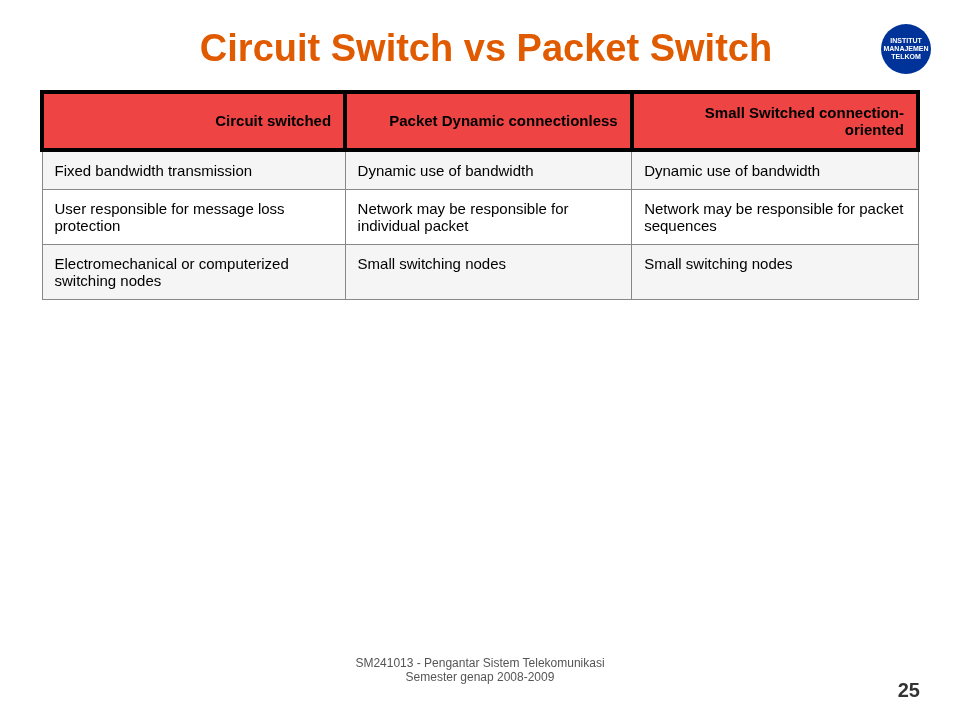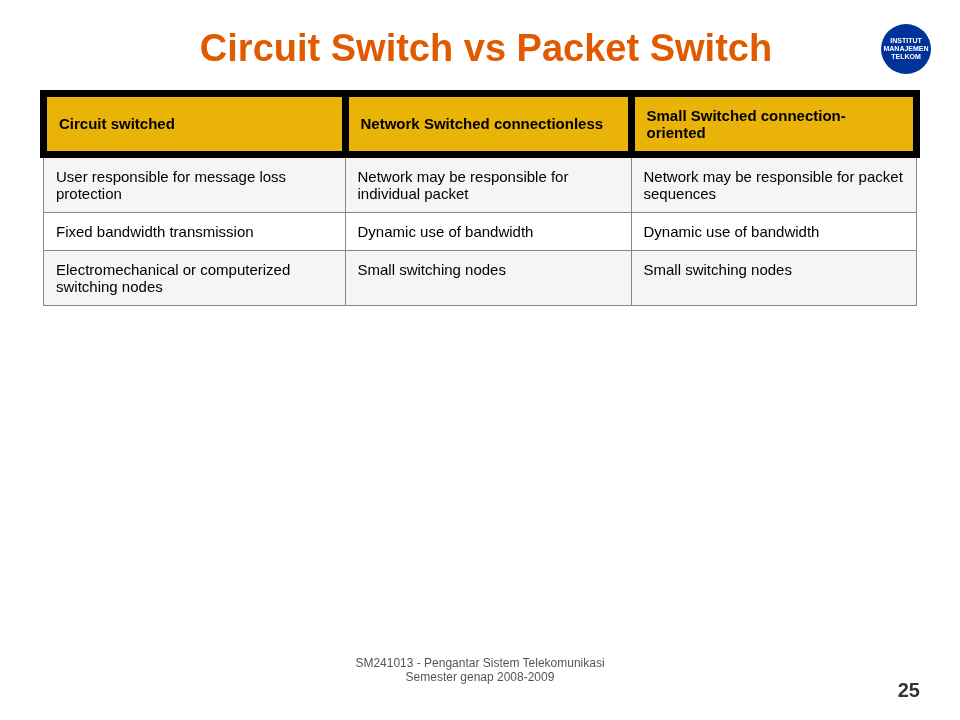--- a/index.html
+++ b/index.html
@@ -61,24 +61,24 @@
       margin: 10px 40px 20px 40px;
     }
 
     table {
       width: 100%;
       border-collapse: collapse;
       font-size: 15px;
     }
 
     th {
-      background-color: #eab308;
-      border: 7px solid #000000;
+      background-color: #ef4444;
+      border: 4px solid #000000;
       padding: 10px 12px;
-      text-align: left;
+      text-align: right;
       font-weight: bold;
       font-size: 15px;
     }
 
     td {
       border: 1px solid #888;
       padding: 10px 12px;
       vertical-align: top;
       font-size: 15px;
       background-color: #ffffff;
@@ -121,34 +121,34 @@
   </div>
 </div>
 
 <h1 class="page-title">Circuit Switch vs Packet Switch</h1>
 
 <div class="table-container">
   <table>
     <thead>
       <tr>
         <th>Circuit switched</th>
-        <th>Network Switched connectionless</th>
+        <th>Packet Dynamic connectionless</th>
         <th>Small Switched connection-oriented</th>
       </tr>
     </thead>
     <tbody id="table-body">
     <tr>
+          <td>Fixed bandwidth transmission</td>
+          <td>Dynamic use of bandwidth</td>
+          <td>Dynamic use of bandwidth</td>
+        </tr>
+        <tr>
           <td>User responsible for message loss protection</td>
           <td>Network may be responsible for individual packet</td>
           <td>Network may be responsible for packet sequences</td>
-        </tr>
-        <tr>
-          <td>Fixed bandwidth transmission</td>
-          <td>Dynamic use of bandwidth</td>
-          <td>Dynamic use of bandwidth</td>
         </tr>
         <tr>
           <td>Electromechanical or computerized switching nodes</td>
           <td>Small switching nodes</td>
           <td>Small switching nodes</td>
         </tr>
       </tbody>
   </table>
 </div>
 

